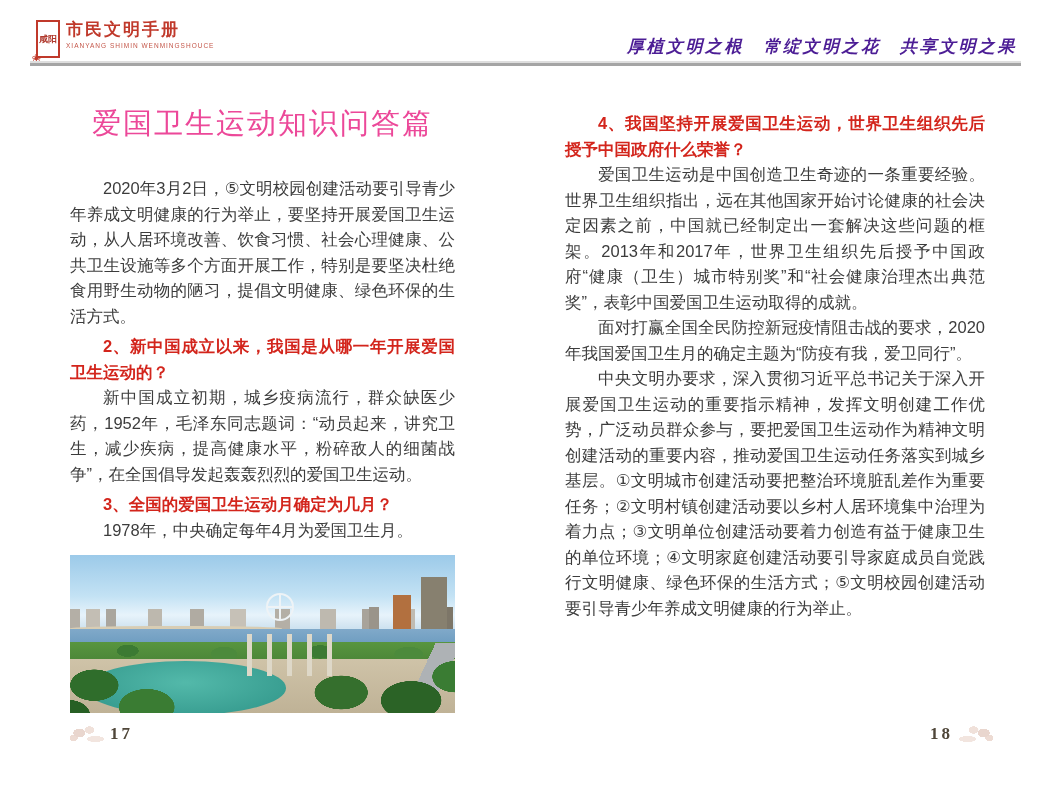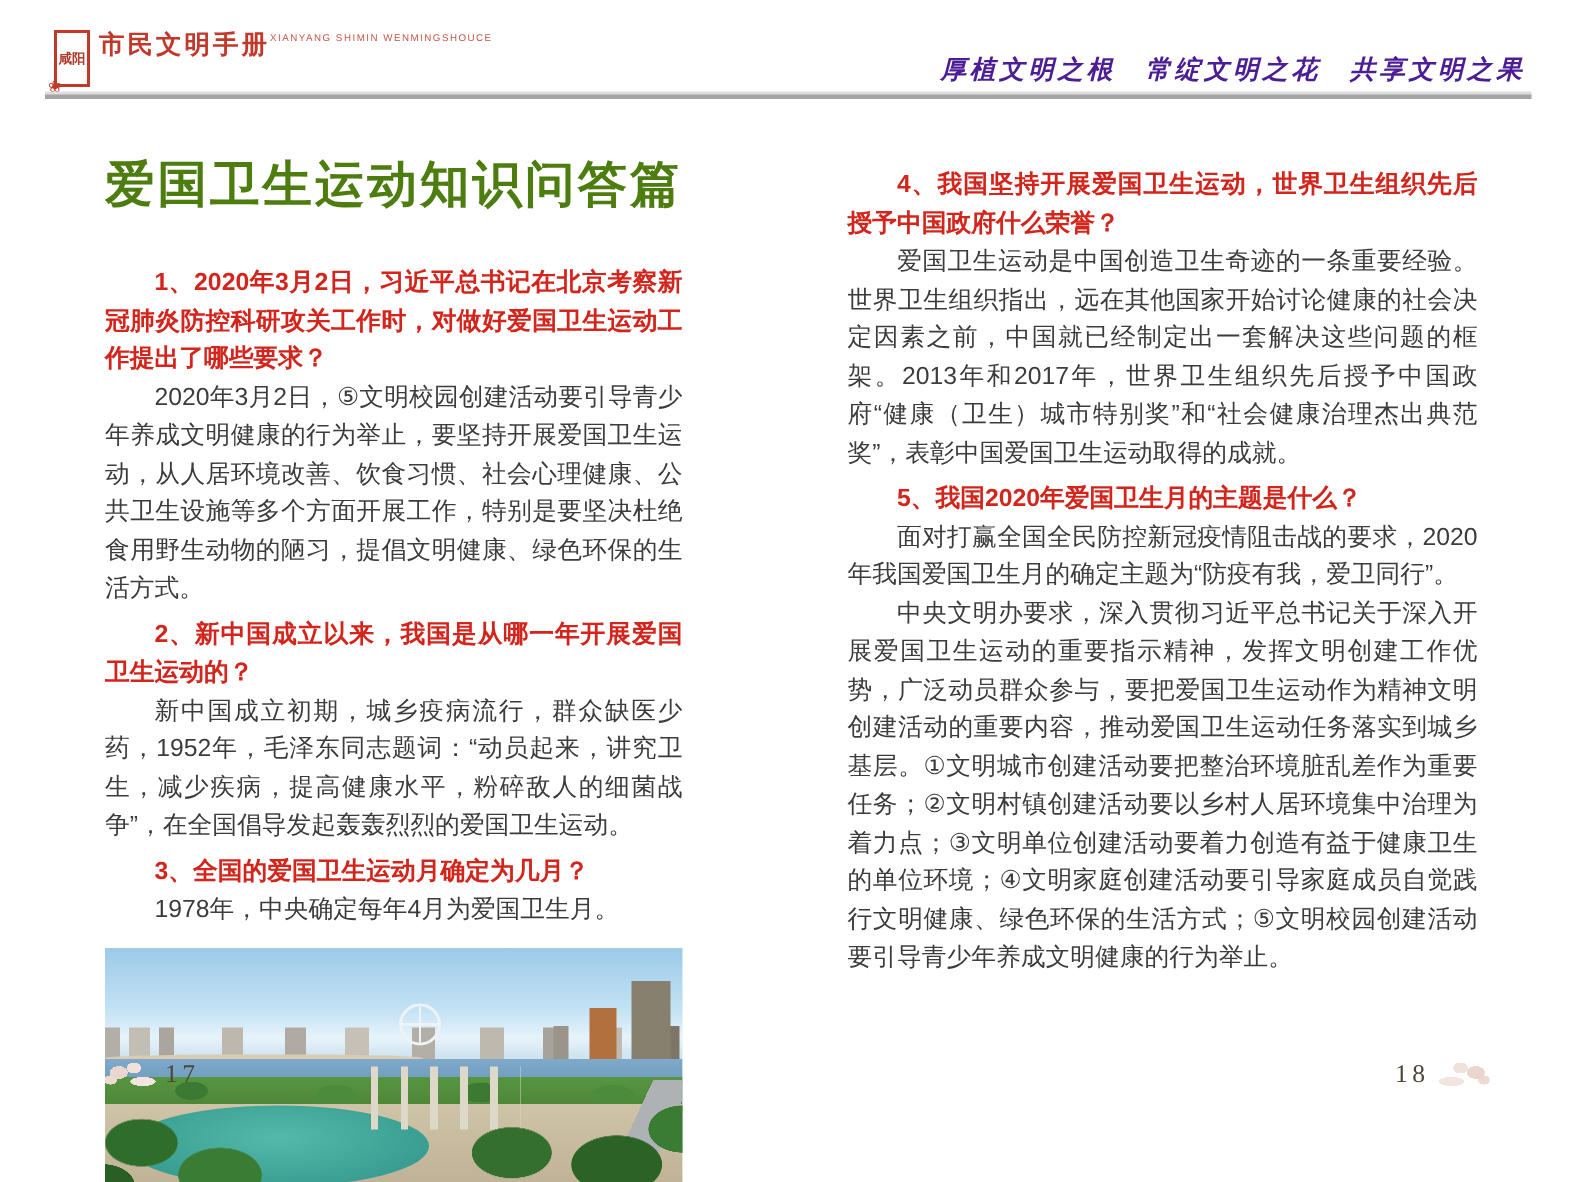--- a/index.html
+++ b/index.html
@@ -7,32 +7,32 @@
         font-family:"Liberation Sans","DejaVu Sans",sans-serif;}
 
   
   .header{position:absolute;left:30px;right:30px;top:22px;height:44px;}
   .rule{position:absolute;left:0;right:0;bottom:0;height:3px;background:#a5a5a5;box-shadow:0 -2px 0 #dedede;}
   .brand{position:absolute;left:6px;bottom:8px;display:flex;align-items:flex-start;gap:6px;}
   .seal{position:relative;width:20px;height:34px;border:2px solid #c0392b;border-radius:0;
         color:#b03a2e;display:flex;flex-direction:column;align-items:center;justify-content:center;
         font-size:9px;line-height:10px;font-weight:bold;background:#fff;}
   .seal-flower{position:absolute;left:-6px;bottom:-7px;font-size:11px;color:#c0392b;}
-  .brand-text{display:flex;flex-direction:row;}
+  .brand-text{display:flex;flex-direction:column;}
   .brand-title{color:#c0392b;font-size:17px;font-weight:800;letter-spacing:2px;line-height:20px;}
   .brand-sub{color:#c4574a;font-size:6.5px;letter-spacing:1px;margin-top:2px;}
   .motto{position:absolute;right:4px;bottom:8px;color:#4c1d95;font-size:17px;font-weight:bold;
          letter-spacing:2.5px;font-style:italic;}
 
   
   .spread{position:absolute;top:98px;left:0;right:0;display:flex;}
   .col{text-align:justify;}
   .col.left{margin-left:70px;width:385px;}
   .col.right{margin-left:110px;width:420px;margin-top:8px;}
-  .title{margin:10px 0 38px 0;text-align:center;color:#4d7c0f;font-size:33px;font-weight:700;
+  .title{margin:10px 0 38px 0;text-align:center;color:#ec4899;font-size:29px;font-weight:400;
          letter-spacing:2px;line-height:30px;}
   .q,.a{font-size:16.5px;line-height:25.5px;text-indent:2em;margin:0;}
   .q{color:#d3251c;font-weight:bold;margin-top:5px;}
   .a{color:#3c3c3c;}
 
   
   .photo{position:relative;width:385px;height:158px;margin:12px 0 0 0;overflow:hidden;
          background:linear-gradient(180deg,#9ccae9 0%,#c3e2f4 26%,#e7f3fb 38%,#dcebf5 42%,#cfe3f0 46%);}
   .skyline{position:absolute;left:0;right:0;top:34%;height:13%;
      background:
@@ -87,21 +87,21 @@
           font-family:"Liberation Serif","DejaVu Serif",serif;font-size:17px;color:#4f4639;letter-spacing:3px;}
   .pageno.pl{left:70px;}
   .pageno.pr{right:58px;}
   .cloud{width:46px;height:20px;
      background:
        radial-gradient(10px 7px at 20% 45%,#e9d6ce 60%,rgba(0,0,0,0) 61%),
        radial-gradient(8px 6px at 42% 30%,#f0e1da 60%,rgba(0,0,0,0) 61%),
        radial-gradient(14px 5px at 55% 75%,#f2e5df 60%,rgba(0,0,0,0) 61%),
        radial-gradient(7px 5px at 8% 70%,#eddbd3 60%,rgba(0,0,0,0) 61%);}
   .cloud.flip{transform:scaleX(-1);}
-  .num{margin:18px -6px;}
+  .num{margin:0 -6px;font-weight:bold;}
 </style>
 </head>
 <body>
 
 <div class="page">
 
   <header class="header">
     <div class="brand">
       <div class="seal">
         <span>咸阳</span>
@@ -114,21 +114,20 @@
     </div>
     <div class="motto">厚植文明之根　常绽文明之花　共享文明之果</div>
     <div class="rule"></div>
   </header>
 
   <main class="spread">
 
     <section class="col left">
       <h1 class="title">爱国卫生运动知识问答篇</h1>
 
-      <p class="q">1、2020年3月2日，习近平总书记在北京考察新冠肺炎防控科研攻关工作时，对做好爱国卫生运动工作提出了哪些要求？</p>
       <p class="a">2020年3月2日，⑤文明校园创建活动要引导青少年养成文明健康的行为举止，要坚持开展爱国卫生运动，从人居环境改善、饮食习惯、社会心理健康、公共卫生设施等多个方面开展工作，特别是要坚决杜绝食用野生动物的陋习，提倡文明健康、绿色环保的生活方式。</p>
 
       <p class="q">2、新中国成立以来，我国是从哪一年开展爱国卫生运动的？</p>
       <p class="a">新中国成立初期，城乡疫病流行，群众缺医少药，1952年，毛泽东同志题词：“动员起来，讲究卫生，减少疾病，提高健康水平，粉碎敌人的细菌战争”，在全国倡导发起轰轰烈烈的爱国卫生运动。</p>
 
       <p class="q">3、全国的爱国卫生运动月确定为几月？</p>
       <p class="a">1978年，中央确定每年4月为爱国卫生月。</p>
 
       <figure class="photo">
         <div class="skyline"></div>
@@ -143,21 +142,20 @@
         <div class="road"></div>
         <div class="fg-trees-left"></div>
         <div class="fg-trees-right"></div>
       </figure>
     </section>
 
     <section class="col right">
       <p class="q">4、我国坚持开展爱国卫生运动，世界卫生组织先后授予中国政府什么荣誉？</p>
       <p class="a">爱国卫生运动是中国创造卫生奇迹的一条重要经验。世界卫生组织指出，远在其他国家开始讨论健康的社会决定因素之前，中国就已经制定出一套解决这些问题的框架。2013年和2017年，世界卫生组织先后授予中国政府“健康（卫生）城市特别奖”和“社会健康治理杰出典范奖”，表彰中国爱国卫生运动取得的成就。</p>
 
-      <p class="q">5、我国2020年爱国卫生月的主题是什么？</p>
       <p class="a">面对打赢全国全民防控新冠疫情阻击战的要求，2020年我国爱国卫生月的确定主题为“防疫有我，爱卫同行”。</p>
 
       <p class="a">中央文明办要求，深入贯彻习近平总书记关于深入开展爱国卫生运动的重要指示精神，发挥文明创建工作优势，广泛动员群众参与，要把爱国卫生运动作为精神文明创建活动的重要内容，推动爱国卫生运动任务落实到城乡基层。①文明城市创建活动要把整治环境脏乱差作为重要任务；②文明村镇创建活动要以乡村人居环境集中治理为着力点；③文明单位创建活动要着力创造有益于健康卫生的单位环境；④文明家庭创建活动要引导家庭成员自觉践行文明健康、绿色环保的生活方式；⑤文明校园创建活动要引导青少年养成文明健康的行为举止。</p>
     </section>
 
   </main>
 
   <div class="pageno pl">
     <span class="cloud"></span>
     <span class="num">17</span>

